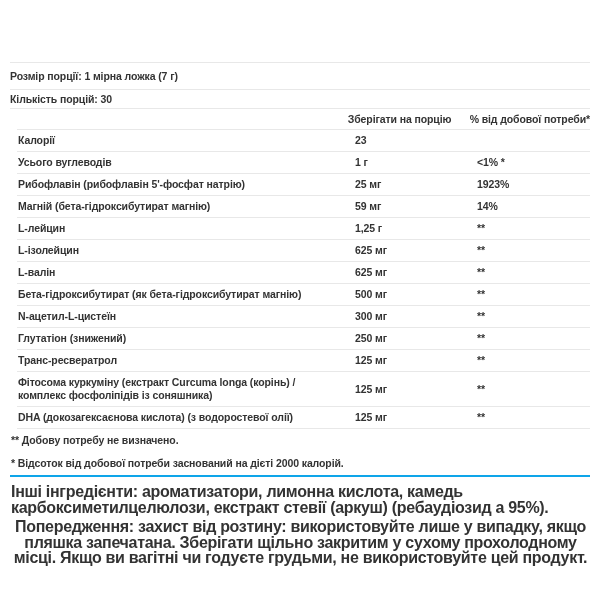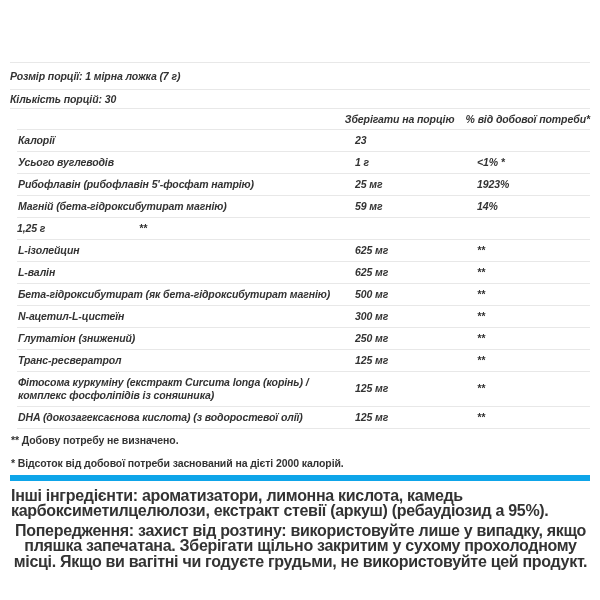--- a/index.html
+++ b/index.html
@@ -14,35 +14,34 @@
   .facts-wrap { margin: 62px 10px 0 10px; }
 
   .trow {
     display: flex;
     align-items: center;
     border-top: 1px solid #e8e8e8;
     font-size: 10.5px;
     font-weight: 700;
     letter-spacing: -0.1px;
     line-height: 13px;
-    font-style: italic;
   }
   .trow .c1 { width: 338px; padding: 4px 14px 4px 1px; }
   .trow .c2 { width: 122px; }
   .trow .c3 { flex: 1; }
 
   .r-serving-size   { min-height: 27px; }
   .r-servings       { min-height: 19px; }
   .r-header         { min-height: 21px; }
   .r-header .c2, .r-header .c3 { white-space: nowrap; }
   .r-data           { min-height: 21.7px; margin-left: 7px; }
   .r-last           { border-bottom: 1px solid #e8e8e8; }
 
   .footnotes {
-    border-bottom: 6px solid #0ea5e9;
+    border-bottom: 2px solid #0ea5e9;
     padding: 0 0 0 1px;
   }
   .footnote {
     font-size: 10.5px;
     font-weight: 700;
     letter-spacing: -0.1px;
     line-height: 23px;
   }
 
   .para {
@@ -93,20 +92,21 @@
     <div class="c3">1923%</div>
   </div>
 
   <div class="trow r-data">
     <div class="c1">Магній (бета-гідроксибутират магнію)</div>
     <div class="c2">59 мг</div>
     <div class="c3">14%</div>
   </div>
 
   <div class="trow r-data">
+    <div class="c1">L-лейцин</div>
     <div class="c2">1,25 г</div>
     <div class="c3">**</div>
   </div>
 
   <div class="trow r-data">
     <div class="c1">L-ізолейцин</div>
     <div class="c2">625 мг</div>
     <div class="c3">**</div>
   </div>
 

